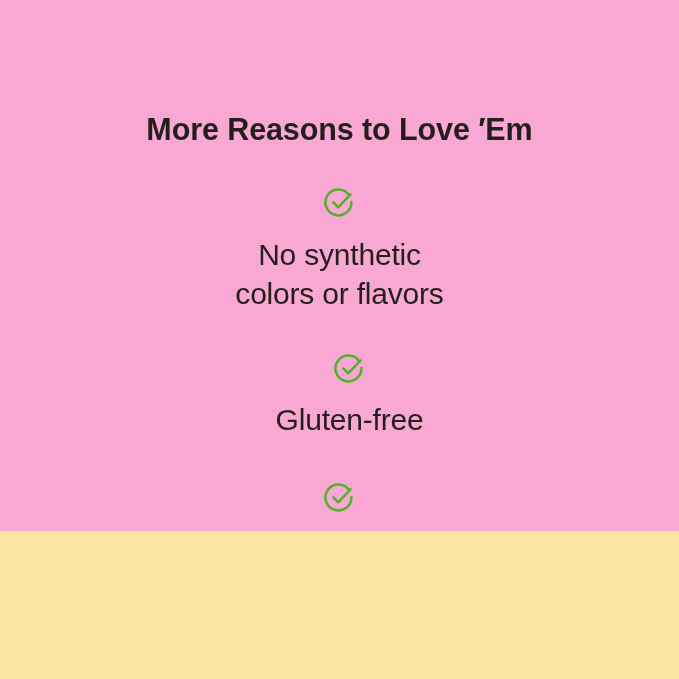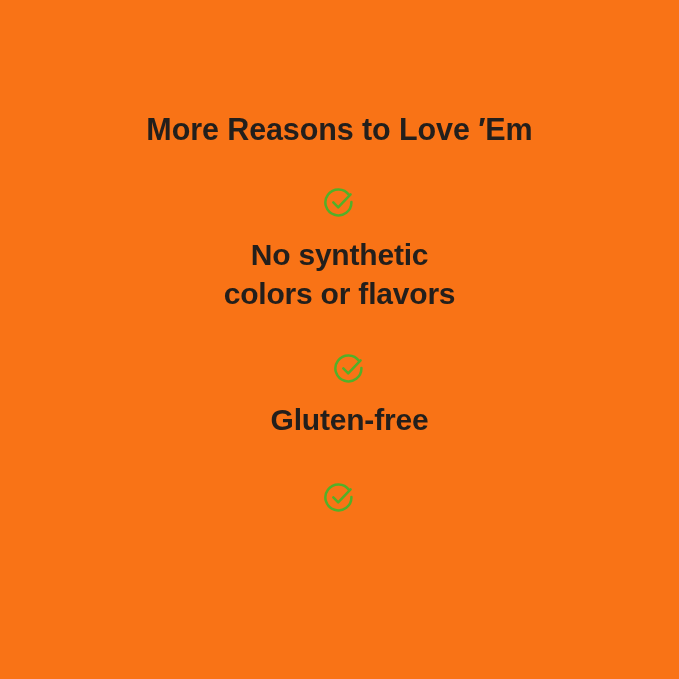--- a/index.html
+++ b/index.html
@@ -12,22 +12,22 @@
     width: 679px;
     height: 679px;
     background: #fce5a3;
     font-family: "Liberation Sans", sans-serif;
     overflow: hidden;
   }
 
   .panel {
     position: relative;
     width: 679px;
-    height: 679px;
-    background: #f97316;
+    height: 531px;
+    background: #f9a8d4;
     box-sizing: border-box;
     display: flex;
     flex-direction: column;
     align-items: center;
   }
 
   .panel-title {
     margin: 0;
     position: absolute;
     top: 113px;
@@ -71,21 +71,21 @@
     display: block;
     width: 32px;
     height: 32px;
   }
 
   .benefit-text {
     margin: 0;
     text-align: center;
     font-family: "Liberation Sans", sans-serif;
     font-size: 30px;
-    font-weight: bold;
+    font-weight: normal;
     letter-spacing: -0.2px;
     color: #231f1c;
     line-height: 1.30;
     white-space: pre-line;
   }
 
   
   .benefit-1 .benefit-text { margin-top: 17px; }
   .benefit-2 .benefit-text { margin-top: 16px; }
   .benefit-3 .benefit-text { margin-top: 16px; }

